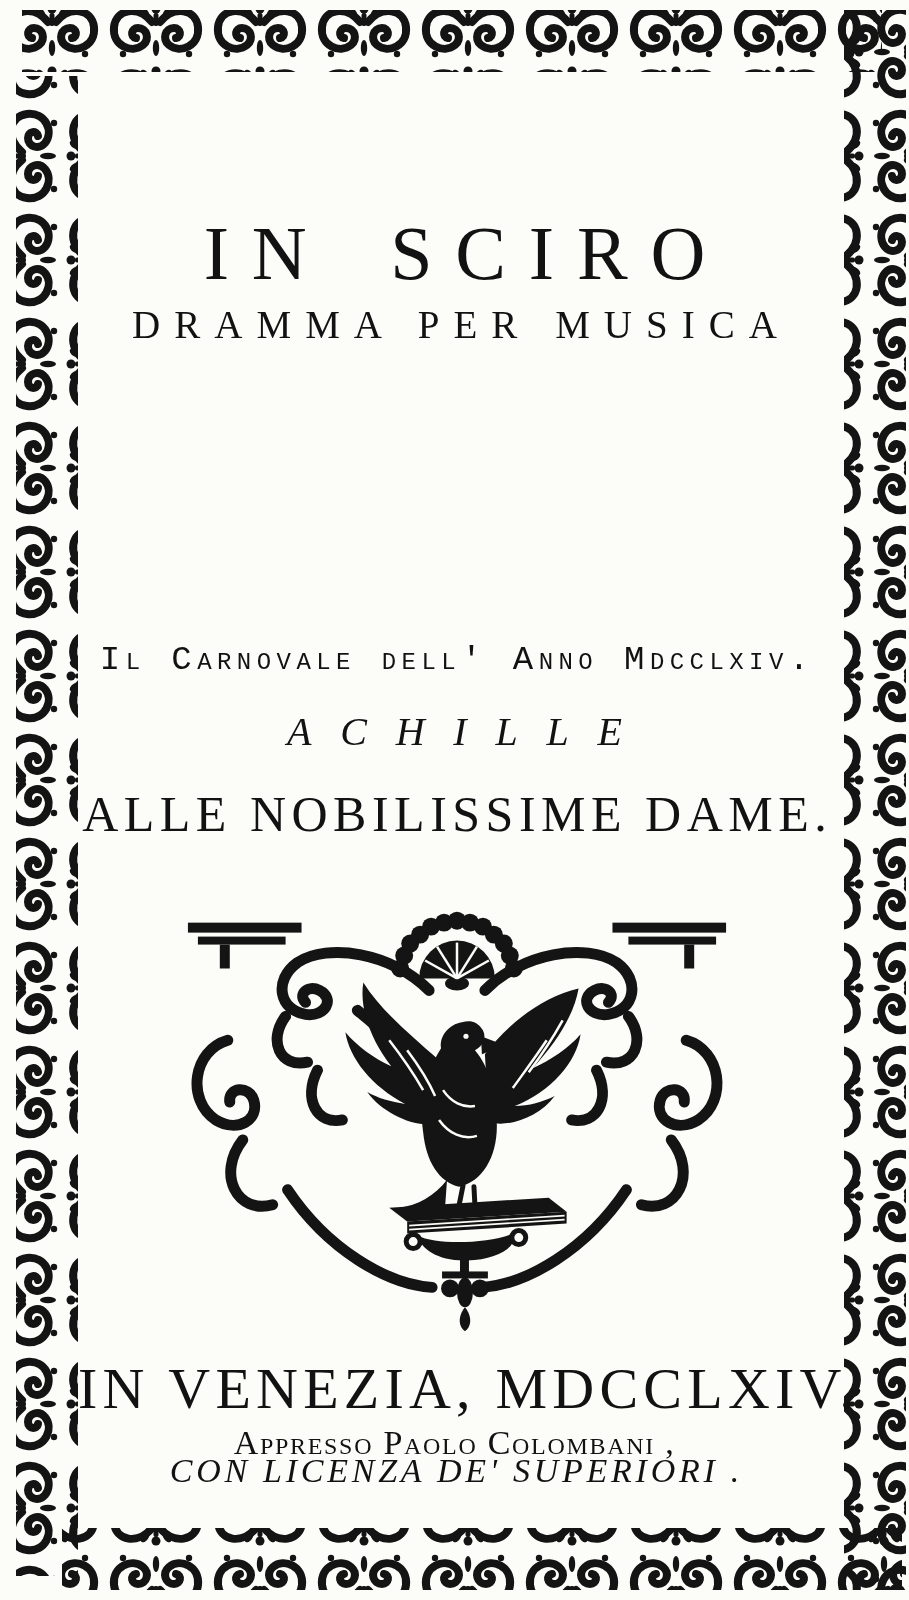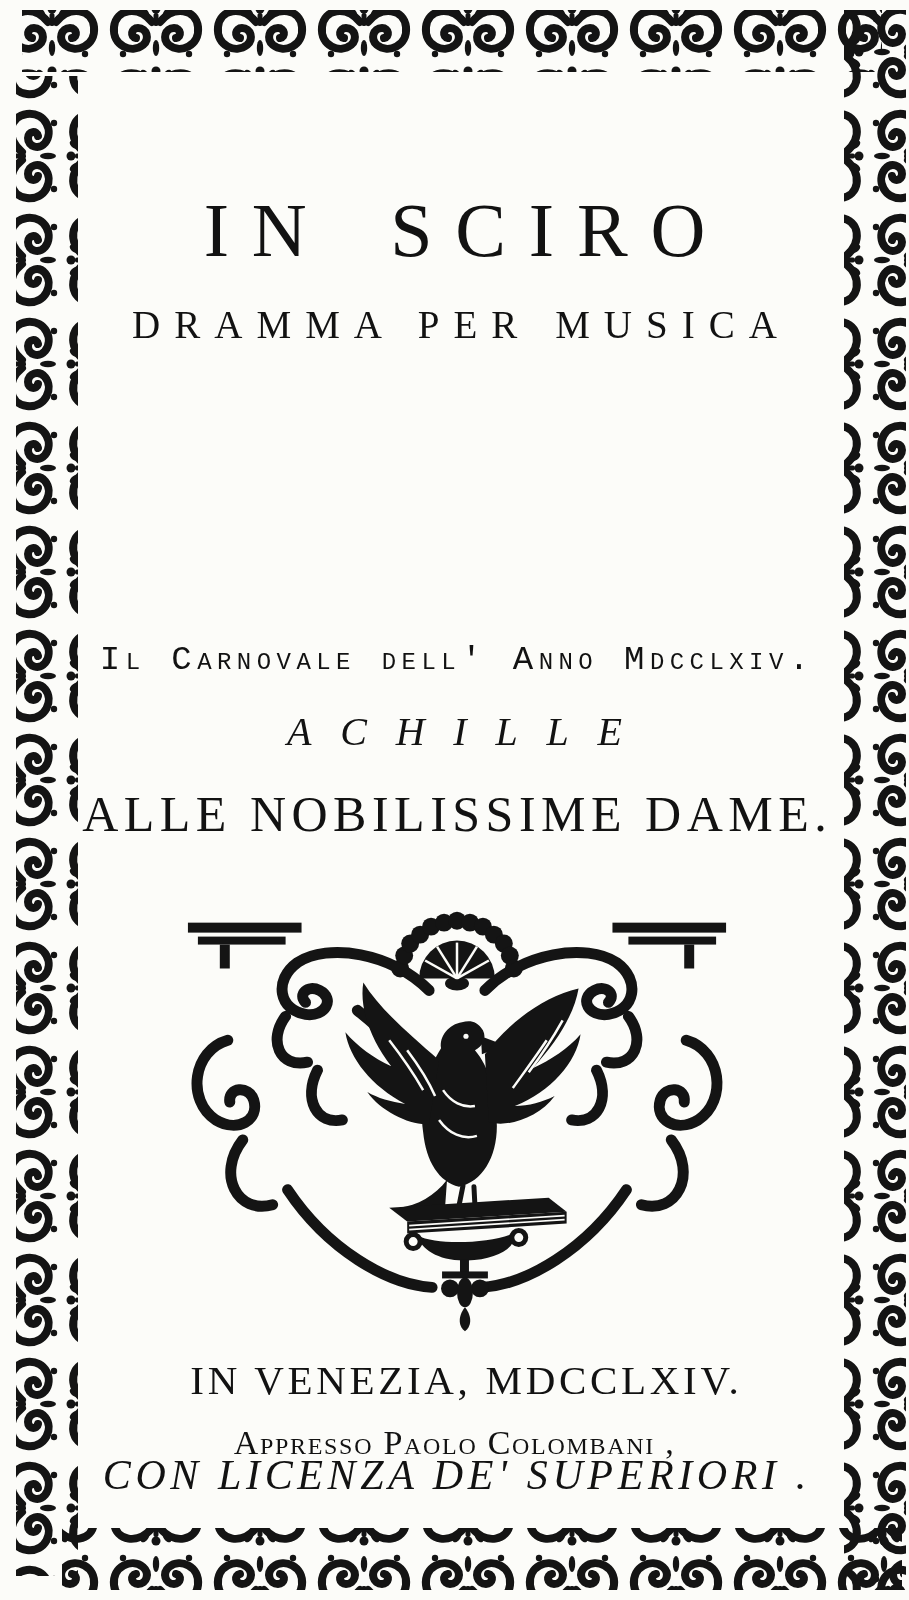--- a/index.html
+++ b/index.html
@@ -21,31 +21,31 @@
   }
   .tline {
     position: absolute;
     left: 78px; right: 78px;
     text-align: center;
     white-space: nowrap;
     line-height: 1;
     color: #121212;
   }
   .t-title      { top: 88px;   font-size: 96px; letter-spacing: 0.52em; margin-right:-0.52em; font-weight: 500; }
-  .t-subtitle   { top: 192px;  font-size: 76px; letter-spacing: 0.30em; margin-right:-0.30em; word-spacing: 0.25em; }
+  .t-subtitle   { top: 215px;  font-size: 76px; letter-spacing: 0.30em; margin-right:-0.30em; word-spacing: 0.25em; }
   .t-genre      { top: 305px;  font-size: 39px; letter-spacing: 0.36em; margin-right:-0.36em; }
   .t-perform    { top: 388px;  font-size: 42px; letter-spacing: 0.34em; margin-right:-0.34em; font-style: italic; }
   .t-theatre    { top: 466px;  font-size: 40px; letter-spacing: 0.24em; margin-right:-0.24em; }
   .t-parish     { top: 541px;  font-size: 76px; letter-spacing: 0.24em; margin-right:-0.24em; }
   .t-season     { top: 643px;  font-size: 34px; letter-spacing: 0.16em; margin-right:-0.16em; font-variant: small-caps; font-family: Liberation Mono, monospace; }
   .t-dedicato   { top: 712px;  font-size: 40px; letter-spacing: 0.72em; margin-right:-0.72em; font-style: italic; }
   .t-dedicatee  { top: 789px;  font-size: 50px; letter-spacing: 0.11em; margin-right:-0.11em;font-family:Liberation Serif, serif; }
-  .t-cityyear   { top: 1360px; font-size: 41px; letter-spacing: 0.09em; margin-right:-0.09em;padding-left:20px; }
+  .t-cityyear   { top: 1360px; font-size: 58px; letter-spacing: 0.09em; margin-right:-0.09em; }
   .t-publisher  { top: 1426px; font-size: 34px; letter-spacing: 0.05em; font-variant: small-caps; }
-  .t-license    { top: 1454px; font-size: 42px; letter-spacing: 0.11em; margin-right:-0.11em; font-style: italic; }
+  .t-license    { top: 1454px; font-size: 34px; letter-spacing: 0.11em; margin-right:-0.11em; font-style: italic; }
   .emblem {
     position: absolute;
     left: 168px; top: 890px;
     width: 578px; height: 443px;
   }
 </style>
 </head>
 <body>
 
 <div class="page">

